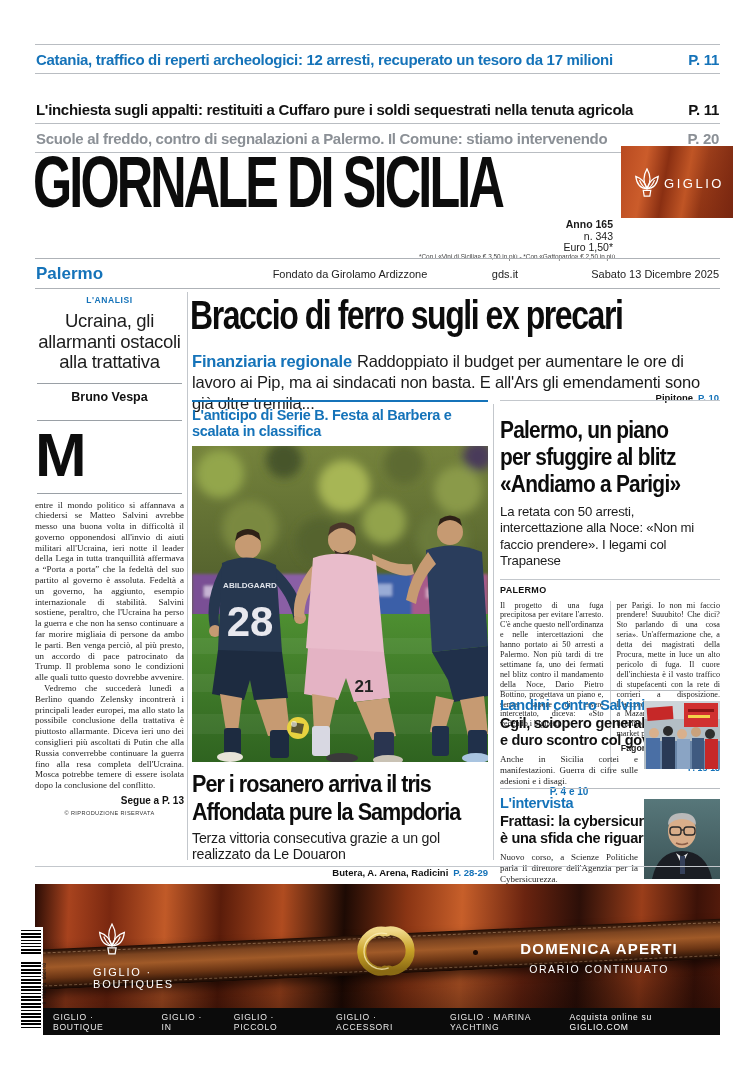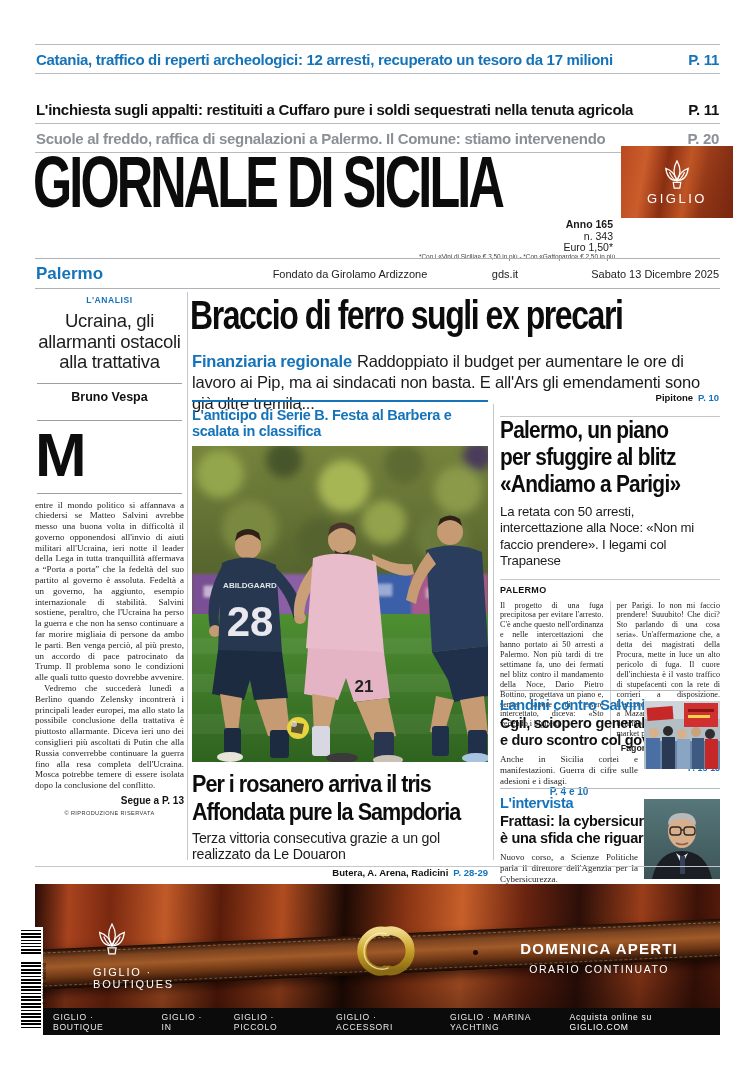--- a/index.html
+++ b/index.html
@@ -19,21 +19,21 @@
   .teaser.c-black{color:#121212;margin-top:21px;}
   .teaser.c-gray{color:#8b9096;}
 
   
   .masthead-title{position:absolute;left:33px;top:146px;font-size:53px;font-weight:bold;
         letter-spacing:-3px;white-space:nowrap;color:#0c0c0c;line-height:53px;
         transform:scale(0.95,1.35);transform-origin:left top;}
   .giglio-ad{position:absolute;left:621px;top:146px;width:112px;height:72px;
         background:linear-gradient(100deg,#b84a20 0%,#cb5c2b 22%,#8a2f12 40%,#c05525 58%,#93381688 72%,#782610 100%),
                    linear-gradient(#a54420,#8a3012);
-        display:flex;flex-direction:column;align-items:center;justify-content:center;color:#fff;}
+        display:flex;flex-direction:row;align-items:center;justify-content:center;color:#fff;}
   .giglio-ad .brand{font-size:13px;letter-spacing:2.5px;margin-top:2px;}
   .edition{position:absolute;left:430px;width:183px;top:219px;text-align:right;
         font-size:10.5px;line-height:11.5px;color:#1a1a1a;}
   .edition .b{font-weight:bold;}
   .price-note{position:absolute;left:285px;width:330px;top:253px;text-align:right;
         font-size:6.4px;color:#444;}
 
   
   .dateline{position:absolute;left:35px;width:685px;top:258px;height:29px;
         border-top:1.5px solid #aeb2b7;border-bottom:1.5px solid #aeb2b7;}
@@ -74,21 +74,21 @@
   .sp-caption{font-size:8.8px;line-height:10px;color:#222;margin-top:4px;}
   .sp-caption .b{font-weight:bold;margin-right:3px;}
   .sp-caption .credit{font-weight:bold;margin-left:3px;}
   .sp-head{margin-top:8px;font-size:22px;font-weight:bold;line-height:25px;
         letter-spacing:-1px;color:#0c0c0c;transform:scale(0.98,1.1);transform-origin:left top;}
   .sp-stand{margin-top:10px;font-size:14.2px;color:#1c1c1c;letter-spacing:-0.2px;}
   .sp-byline{text-align:right;font-size:9.5px;font-weight:bold;margin-top:5px;}
   .sp-byline .pg{color:#1573b9;margin-left:5px;}
 
   
-  .crime{position:absolute;left:500px;top:416px;width:220px;border-top:1px solid #c3c7cc;padding-top:0;}
+  .crime{position:absolute;left:500px;top:400px;width:220px;border-top:1px solid #c3c7cc;padding-top:16px;}
   .cr-head{font-size:22px;font-weight:bold;line-height:25.5px;letter-spacing:-0.8px;color:#0c0c0c;
         transform:scale(0.95,1.05);transform-origin:left top;}
   .cr-stand{margin-top:10px;font-size:13.2px;line-height:16.5px;color:#1c1c1c;letter-spacing:-0.2px;}
   .cr-body{margin-top:9px;border-top:1px solid #c3c7cc;padding-top:5px;}
   .cr-city{font-size:9px;font-weight:bold;letter-spacing:0.3px;}
   .cr-cols{display:flex;margin-top:6px;}
   .cr-col{font-family:"Liberation Serif",serif;font-size:8.2px;line-height:9.9px;
         text-align:justify;color:#1d1d1d;width:106px;}
   .cr-col.first{border-right:1px solid #c9ccd0;padding-right:6px;margin-right:6px;}
   .cr-byline{text-align:right;font-family:"Liberation Sans",sans-serif;
@@ -146,21 +146,21 @@
   <div class="teasers">
     <div class="teaser c-blue">
       <span>Catania, traffico di reperti archeologici: 12 arresti, recuperato un tesoro da 17 milioni</span>
       <span class="t-page">P. 11</span>
     </div>
     <div class="teaser c-black">
       <span>L'inchiesta sugli appalti: restituiti a Cuffaro pure i soldi sequestrati nella tenuta agricola</span>
       <span class="t-page">P. 11</span>
     </div>
     <div class="teaser c-gray">
-      <span>Scuole al freddo, raffica di segnalazioni a Palermo. Il Comune: stiamo intervenendo</span>
+      <span>Scuole al freddo, contro di segnalazioni a Palermo. Il Comune: stiamo intervenendo</span>
       <span class="t-page">P. 20</span>
     </div>
   </div>
 
   <div class="masthead-title">GIORNALE DI SICILIA</div>
   <div class="giglio-ad">
     <svg width="34" height="30" viewBox="0 0 36 32">
       <g fill="none" stroke="#fff" stroke-width="1.3">
         <path d="M18 2 C14 9 14 17 18 23 C22 17 22 9 18 2 Z"></path>
         <path d="M6 10 C7 18 11 23 18 23 C16 16 12 12 6 10 Z"></path>

